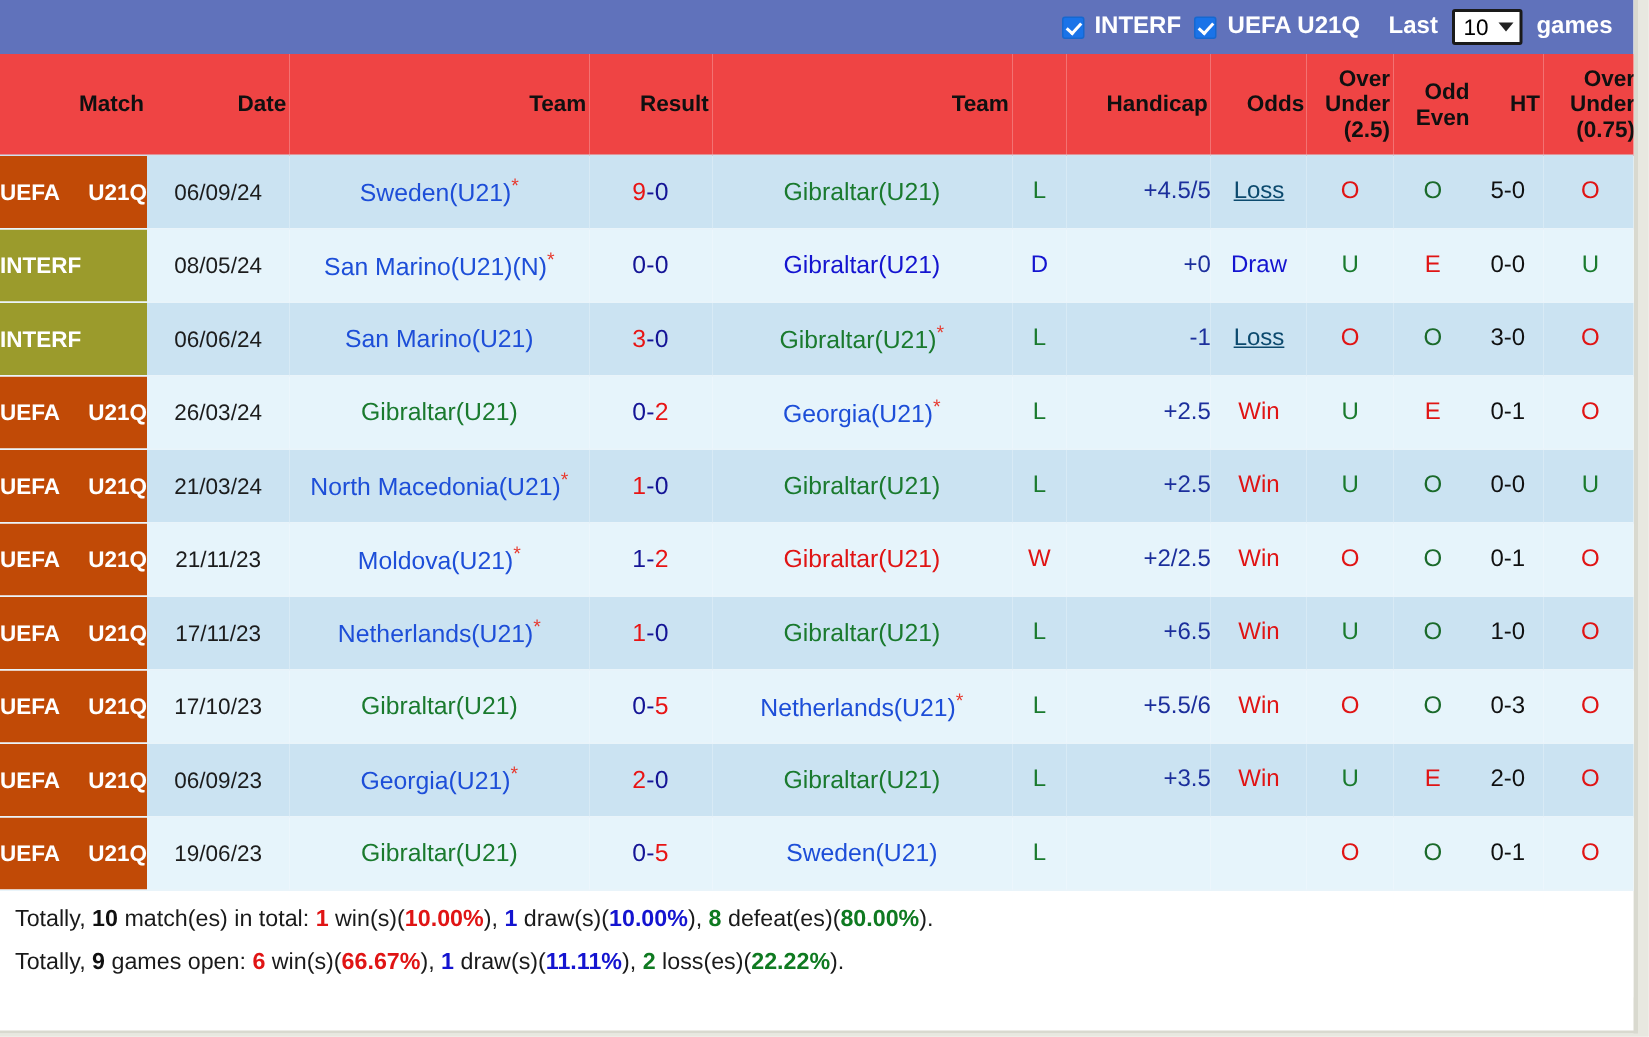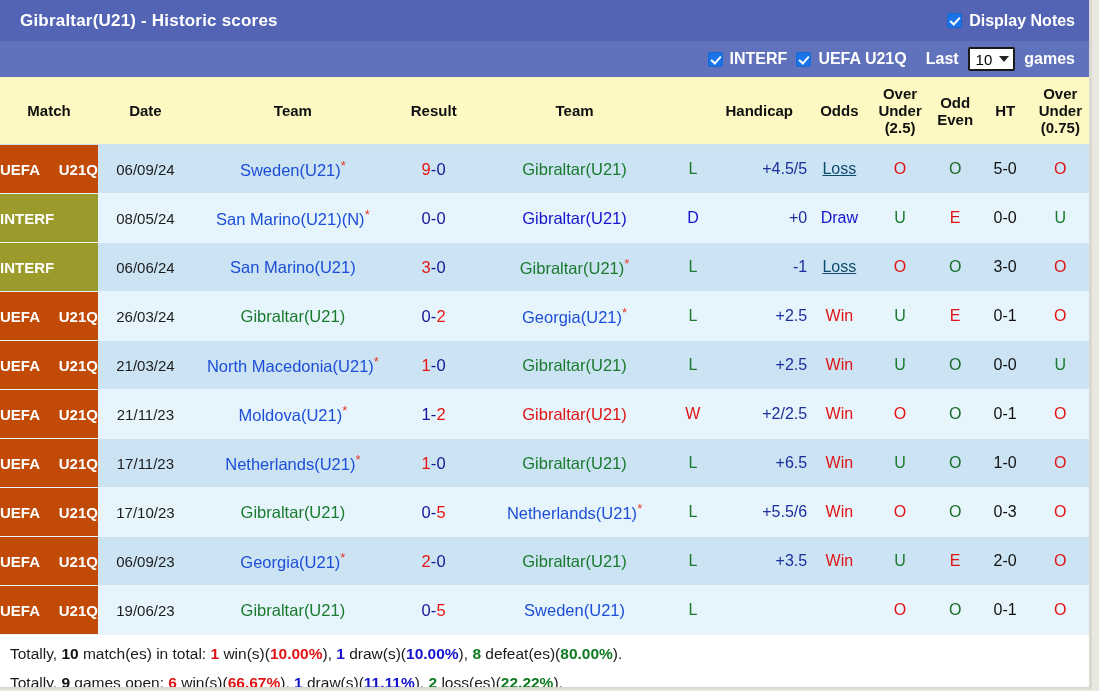--- a/index.html
+++ b/index.html
@@ -95,29 +95,29 @@
   }
 
   
   table.scores {
     width: 1092px;
     border-collapse: collapse;
     table-layout: fixed;
     background: #ffffff;
   }
   table.scores thead th {
-    background: #fef9c3;
+    background: #ef4444;
     color: #101010;
     font-size: 15px;
     font-weight: bold;
     padding: 8px 2px;
     line-height: 17px;
     vertical-align: middle;
     border-bottom: 1px solid #cfe2ee;
-    text-align: center;
+    text-align: right;
   }
 
   tbody tr.r-odd  td { background: #cbe3f2; }
   tbody tr.r-even td { background: #e6f4fb; }
 
   tbody td {
     font-size: 16px;
     color: #1a1a1a;
     text-align: center;
     padding: 0;
@@ -186,28 +186,20 @@
   .n-red   { color: #e01414; font-weight: bold; }
   .n-green { color: #0f7a21; font-weight: bold; }
   .n-blue  { color: #1414d0; font-weight: bold; }
   .n-dark  { color: #101010; font-weight: bold; }
 </style>
 </head>
 <body>
 
 <div id="page">
 
-  <div class="titlebar">
-    <span class="title">Gibraltar(U21) - Historic scores</span>
-    <span class="spacer"></span>
-    <span class="chk-group">
-      <span class="checkbox"></span>
-      <span class="chk-label">Display Notes</span>
-    </span>
-  </div>
 
   <div class="subbar">
     <span class="chk-group">
       <span class="checkbox"></span>
       <span class="chk-label">INTERF</span>
     </span>
     <span class="chk-group">
       <span class="checkbox"></span>
       <span class="chk-label">UEFA U21Q</span>
     </span>

